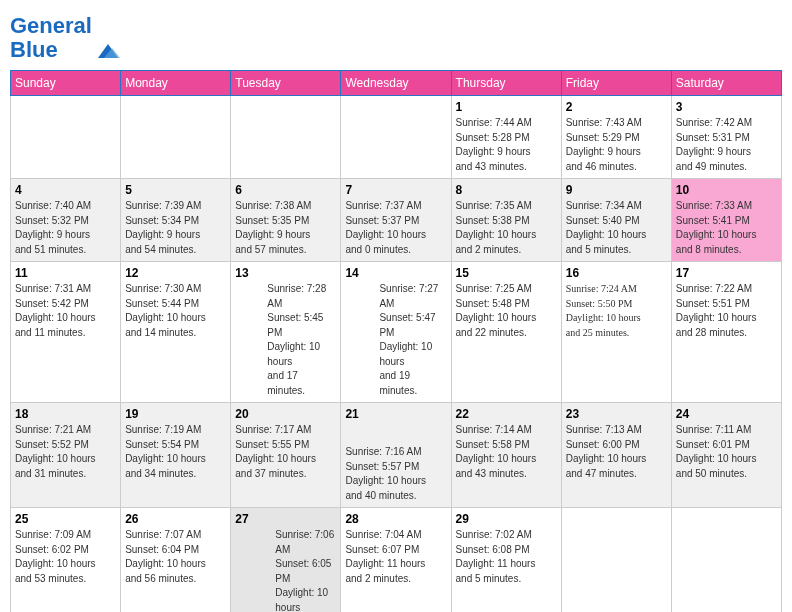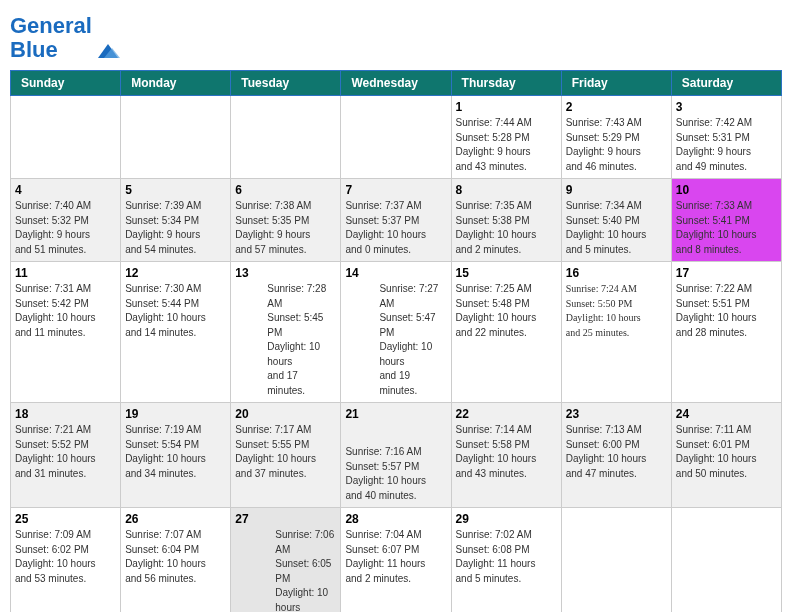--- a/index.html
+++ b/index.html
@@ -46,26 +46,26 @@
     .location-title {
       font-size: 14px;
       color: #555;
     }
     .calendar {
       width: 100%;
       border-collapse: collapse;
       font-size: 10.5px;
     }
     .calendar th {
-      background: #0f766e;
+      background: #ec4899;
       color: #fff;
-      padding: 5px 10px;
+      padding: 5px 4px;
       text-align: left;
       font-size: 12px;
-      font-weight: bold;
+      font-weight: normal;
       border: 1px solid #2a72c3;
     }
     .calendar td {
       border: 1px solid #ccc;
       vertical-align: top;
       padding: 4px 4px 4px 4px;
       width: 14.28%;
       height: 80px;
       background: #fff;
     }
@@ -188,21 +188,21 @@
 Daylight: 10 hours
 and 2 minutes.</div>
         </td>
         <td style="background: rgb(240, 240, 240);">
           <span class="day-number">9</span>
           <div class="day-info" style="white-space: pre-line;">Sunrise: 7:34 AM
 Sunset: 5:40 PM
 Daylight: 10 hours
 and 5 minutes.</div>
         </td>
-        <td style="background: #d946ef;">
+        <td style="background: #f9a8d4;">
           <span class="day-number">10</span>
           <div class="day-info" style="white-space: pre-line;">Sunrise: 7:33 AM
 Sunset: 5:41 PM
 Daylight: 10 hours
 and 8 minutes.</div>
         </td>
       </tr>
       <tr>
         <td style="background: rgb(255, 255, 255);">
           <span class="day-number">11</span>

